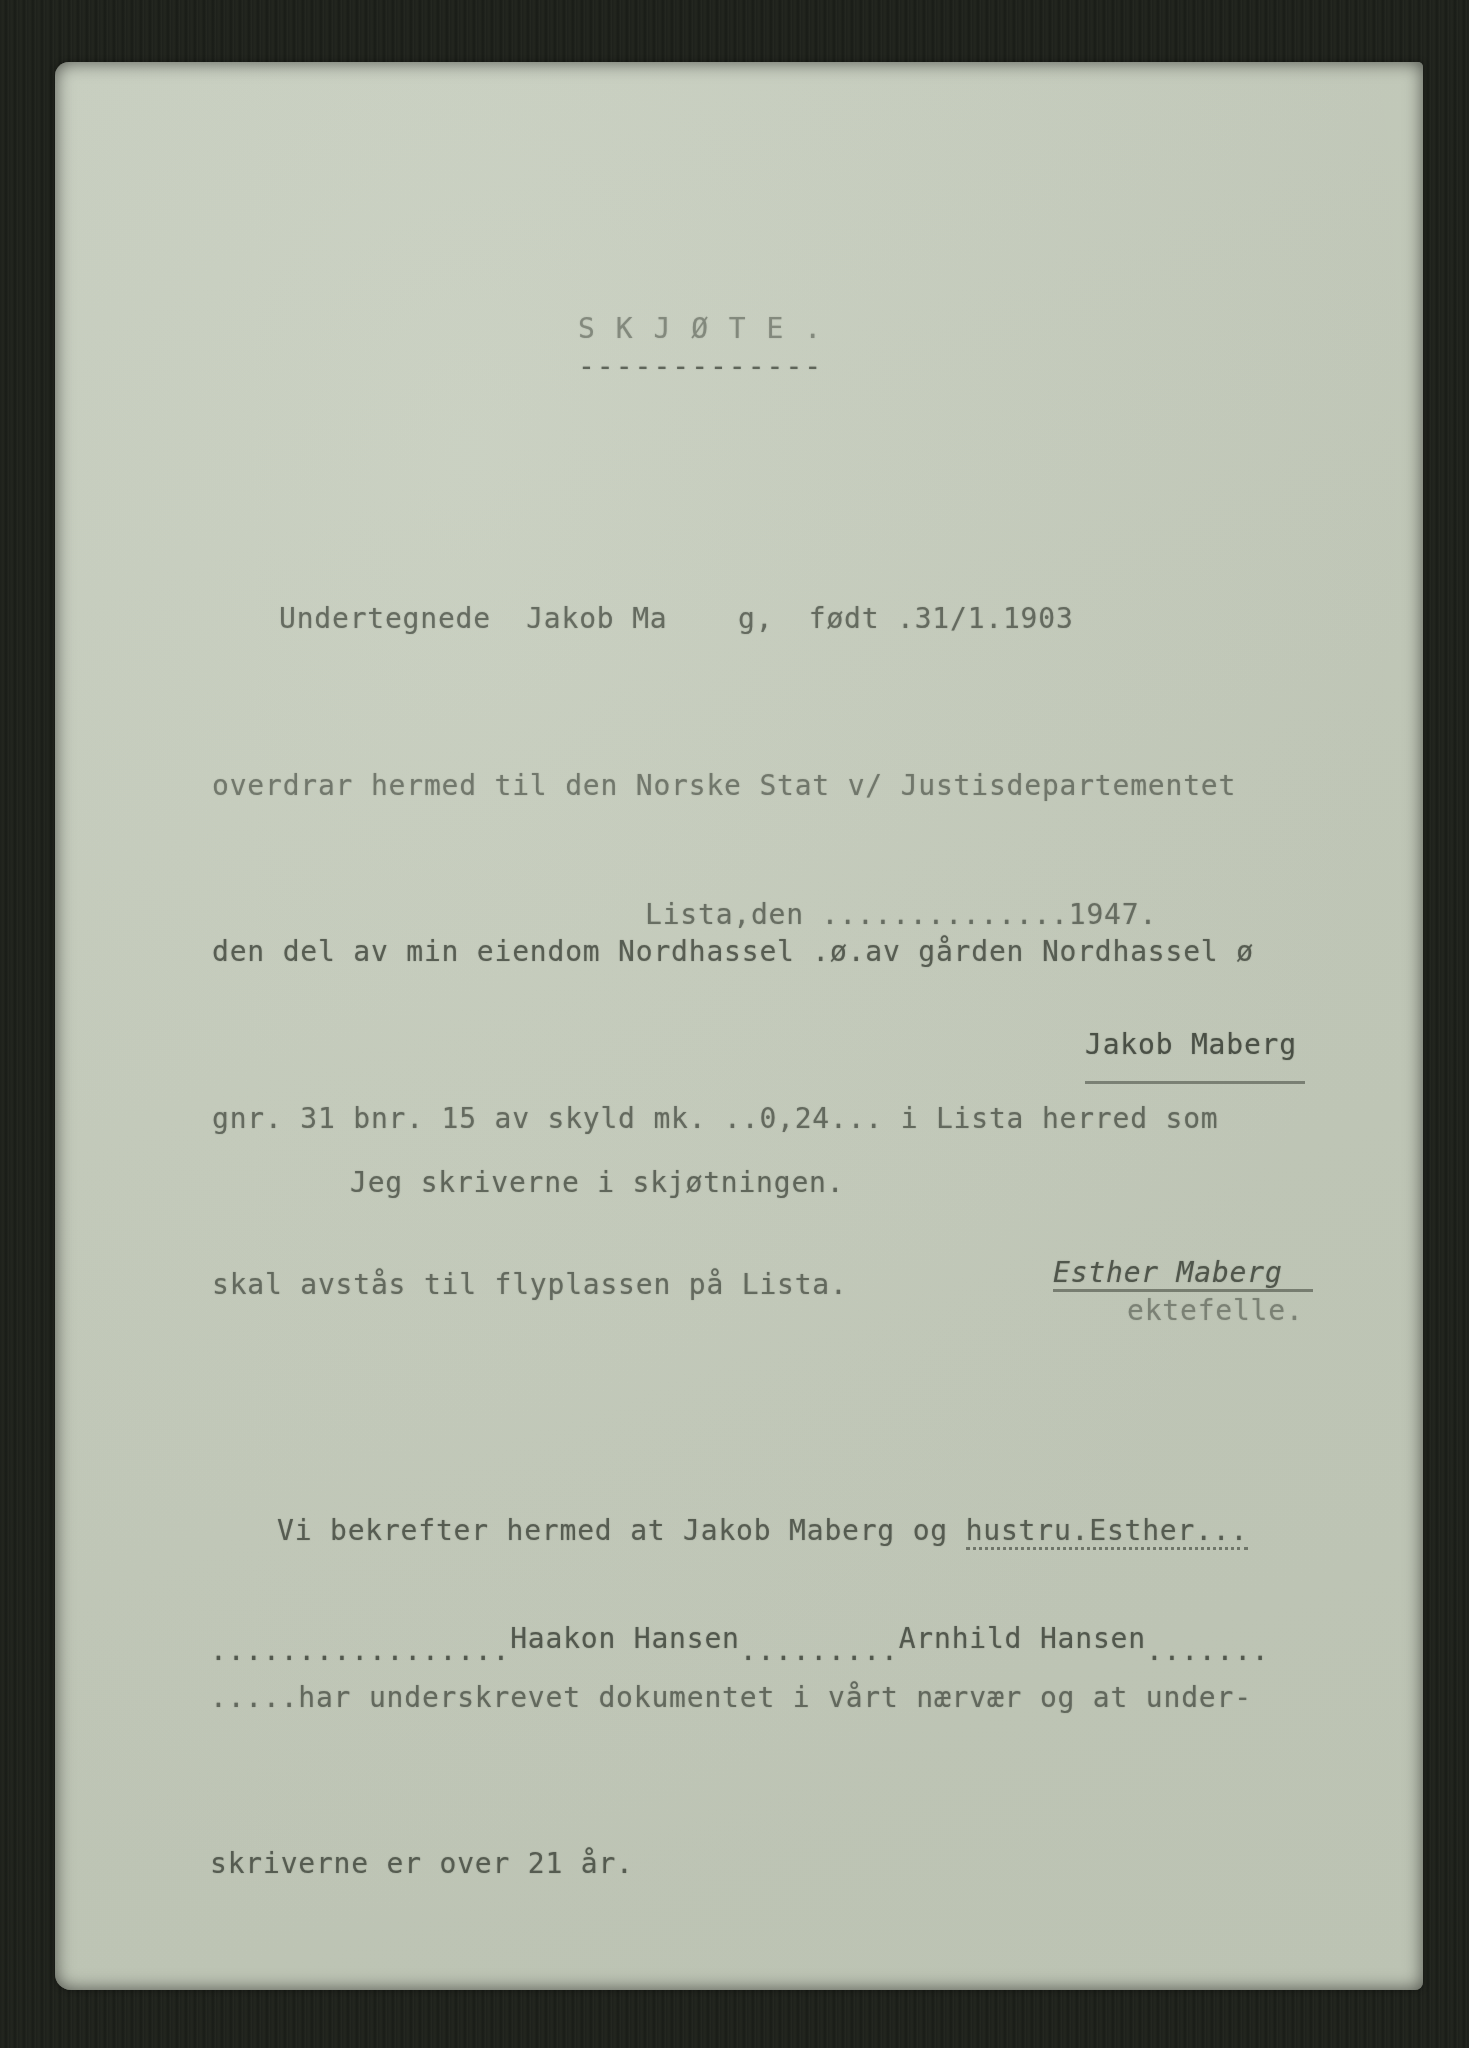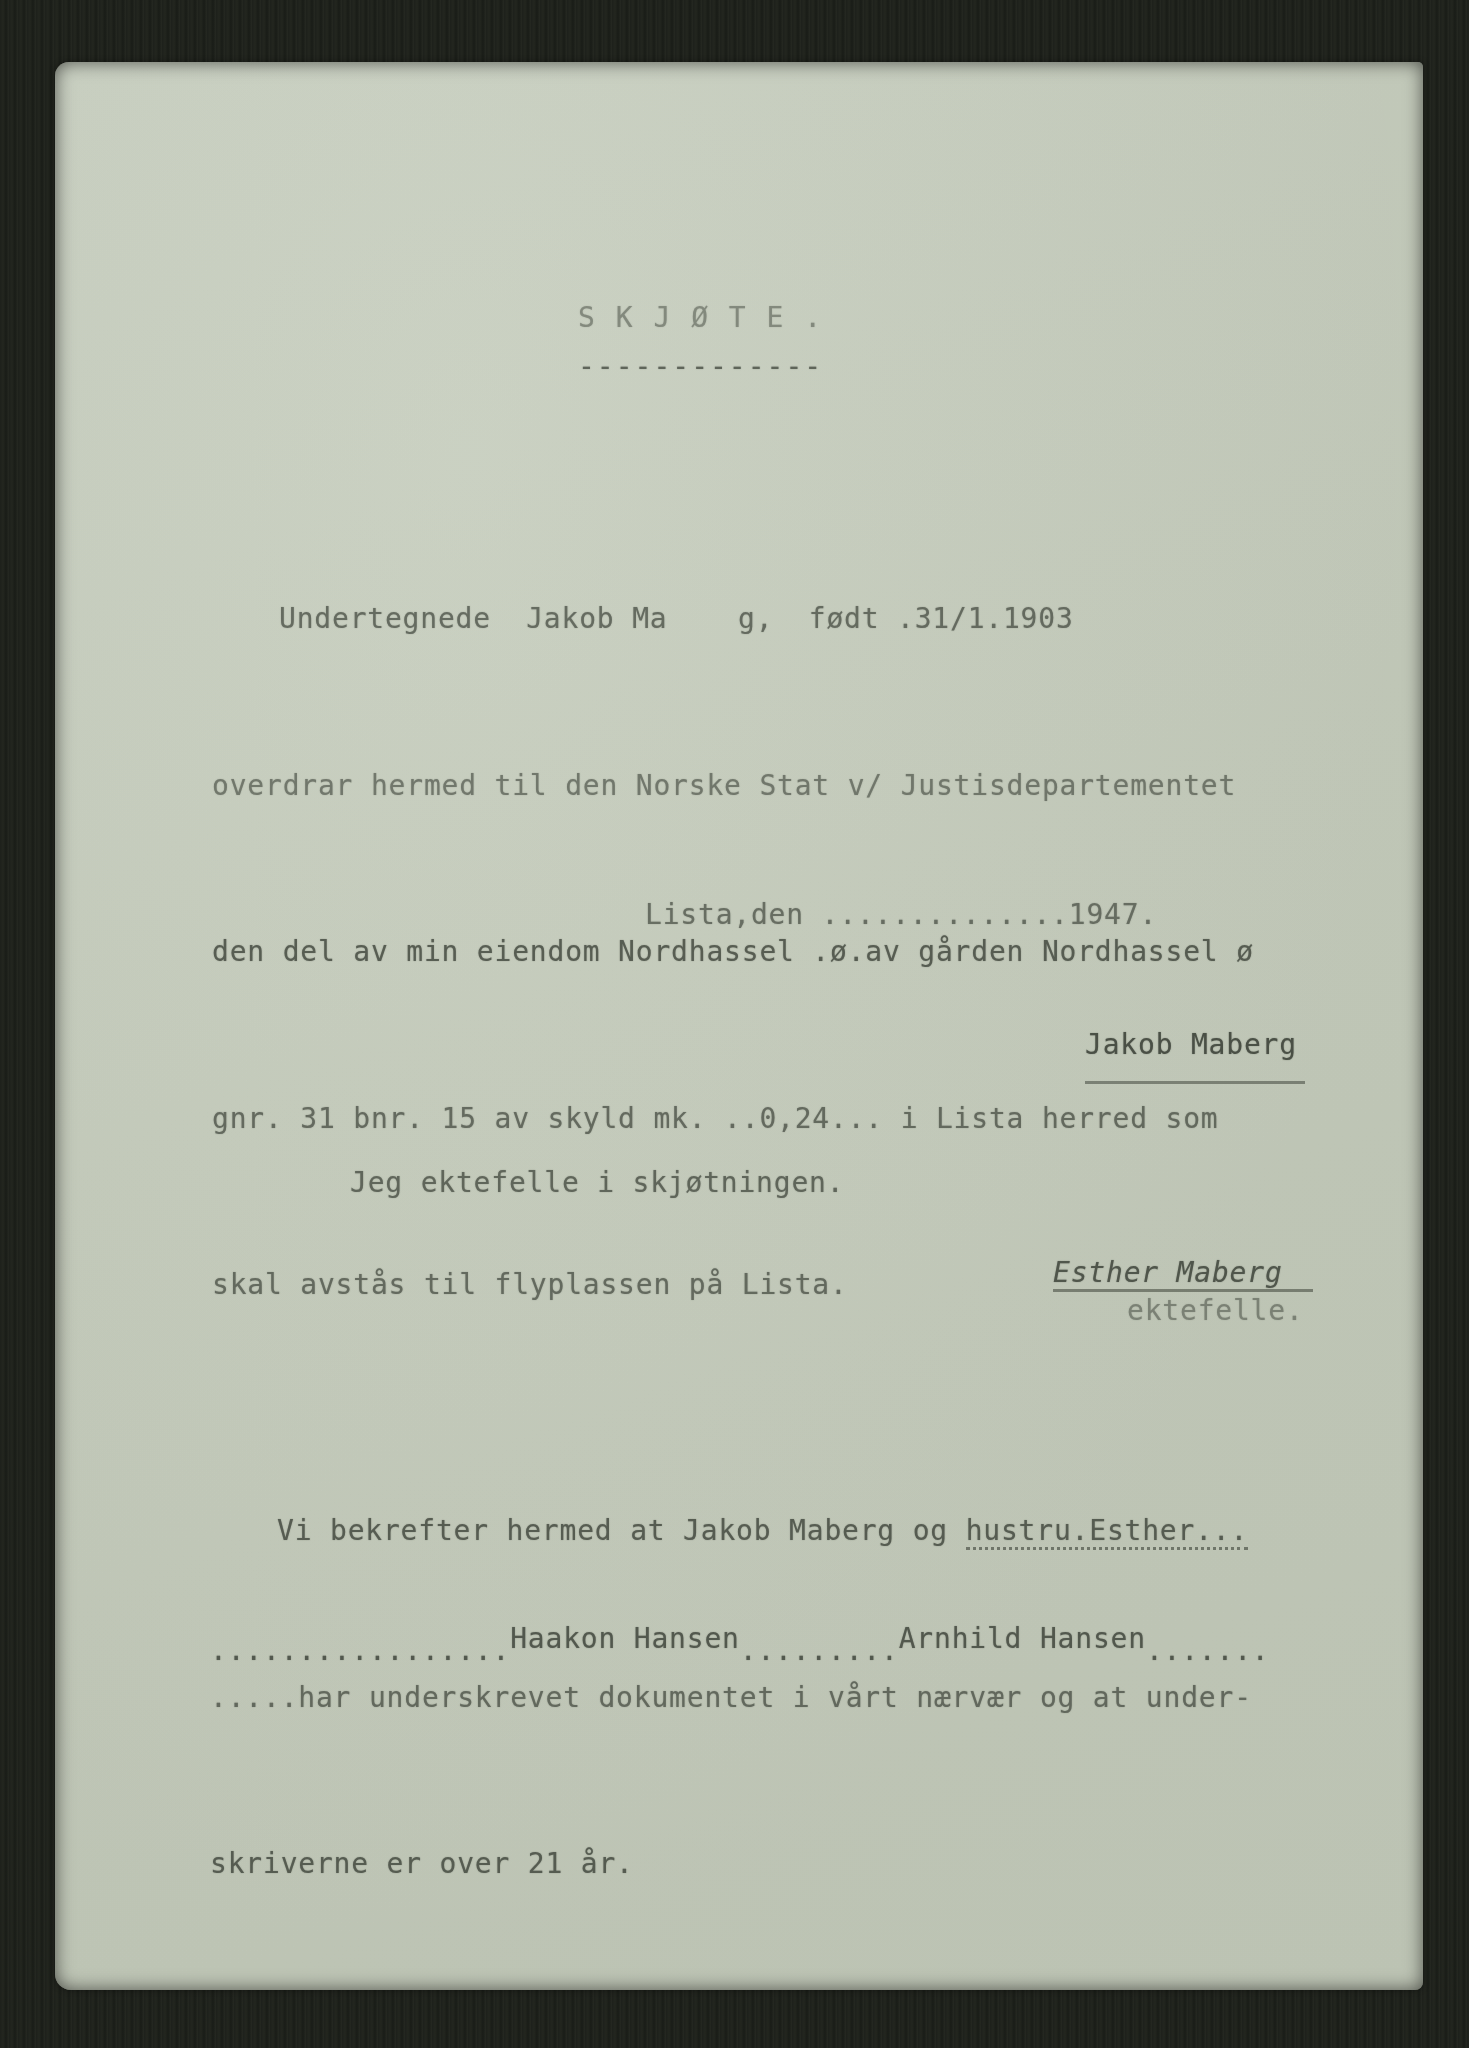--- a/index.html
+++ b/index.html
@@ -34,21 +34,21 @@
   .tw {
     position: absolute;
     color: rgba(58, 64, 54, 0.85);
     font-size: 28px;
     letter-spacing: 0.8px;
     white-space: pre;
     text-shadow: 0 0 1.3px rgba(58,64,54,0.55);
   }
   .title {
     left: 523px;
-    top: 239px;
+    top: 250px;
     opacity: 0.52;
     letter-spacing: 2px;
   }
   .title-rule {
     left: 523px;
     top: 288px;
     opacity: 0.8;
     letter-spacing: 2px;
   }
   .body-block {
@@ -129,21 +129,21 @@
       <div class="op-65">overdrar hermed til den Norske Stat v/ Justisdepartementet</div>
       <div class="op-85">den del av min eiendom Nordhassel .ø.av gården Nordhassel ø</div>
       <div class="op-75">gnr. 31 bnr. 15 av skyld mk. ..0,24... i Lista herred som</div>
       <div class="op-75">skal avstås til flyplassen på Lista.</div>
     </div>
 
     <div class="tw dateline">Lista,den ..............1947.</div>
 
     <div class="tw sig-jakob">Jakob Maberg</div>
 
-    <div class="tw consent">Jeg ektefelle i skjøtningen.</div>
+    <div class="tw consent">Jeg skriverne i skjøtningen.</div>
 
     <div class="tw sig-esther">Esther Maberg</div>
     <div class="tw sig-esther-role">ektefelle.</div>
 
     <div class="tw confirm-block">
       <div class="indent op-85"><span>Vi bekrefter hermed at Jakob Maberg og </span><span class="dotted-under">hustru.Esther...</span></div>
       <div class="op-75">.....har underskrevet dokumentet i vårt nærvær og at under-</div>
       <div class="op-85">skriverne er over 21 år.</div>
     </div>
 

